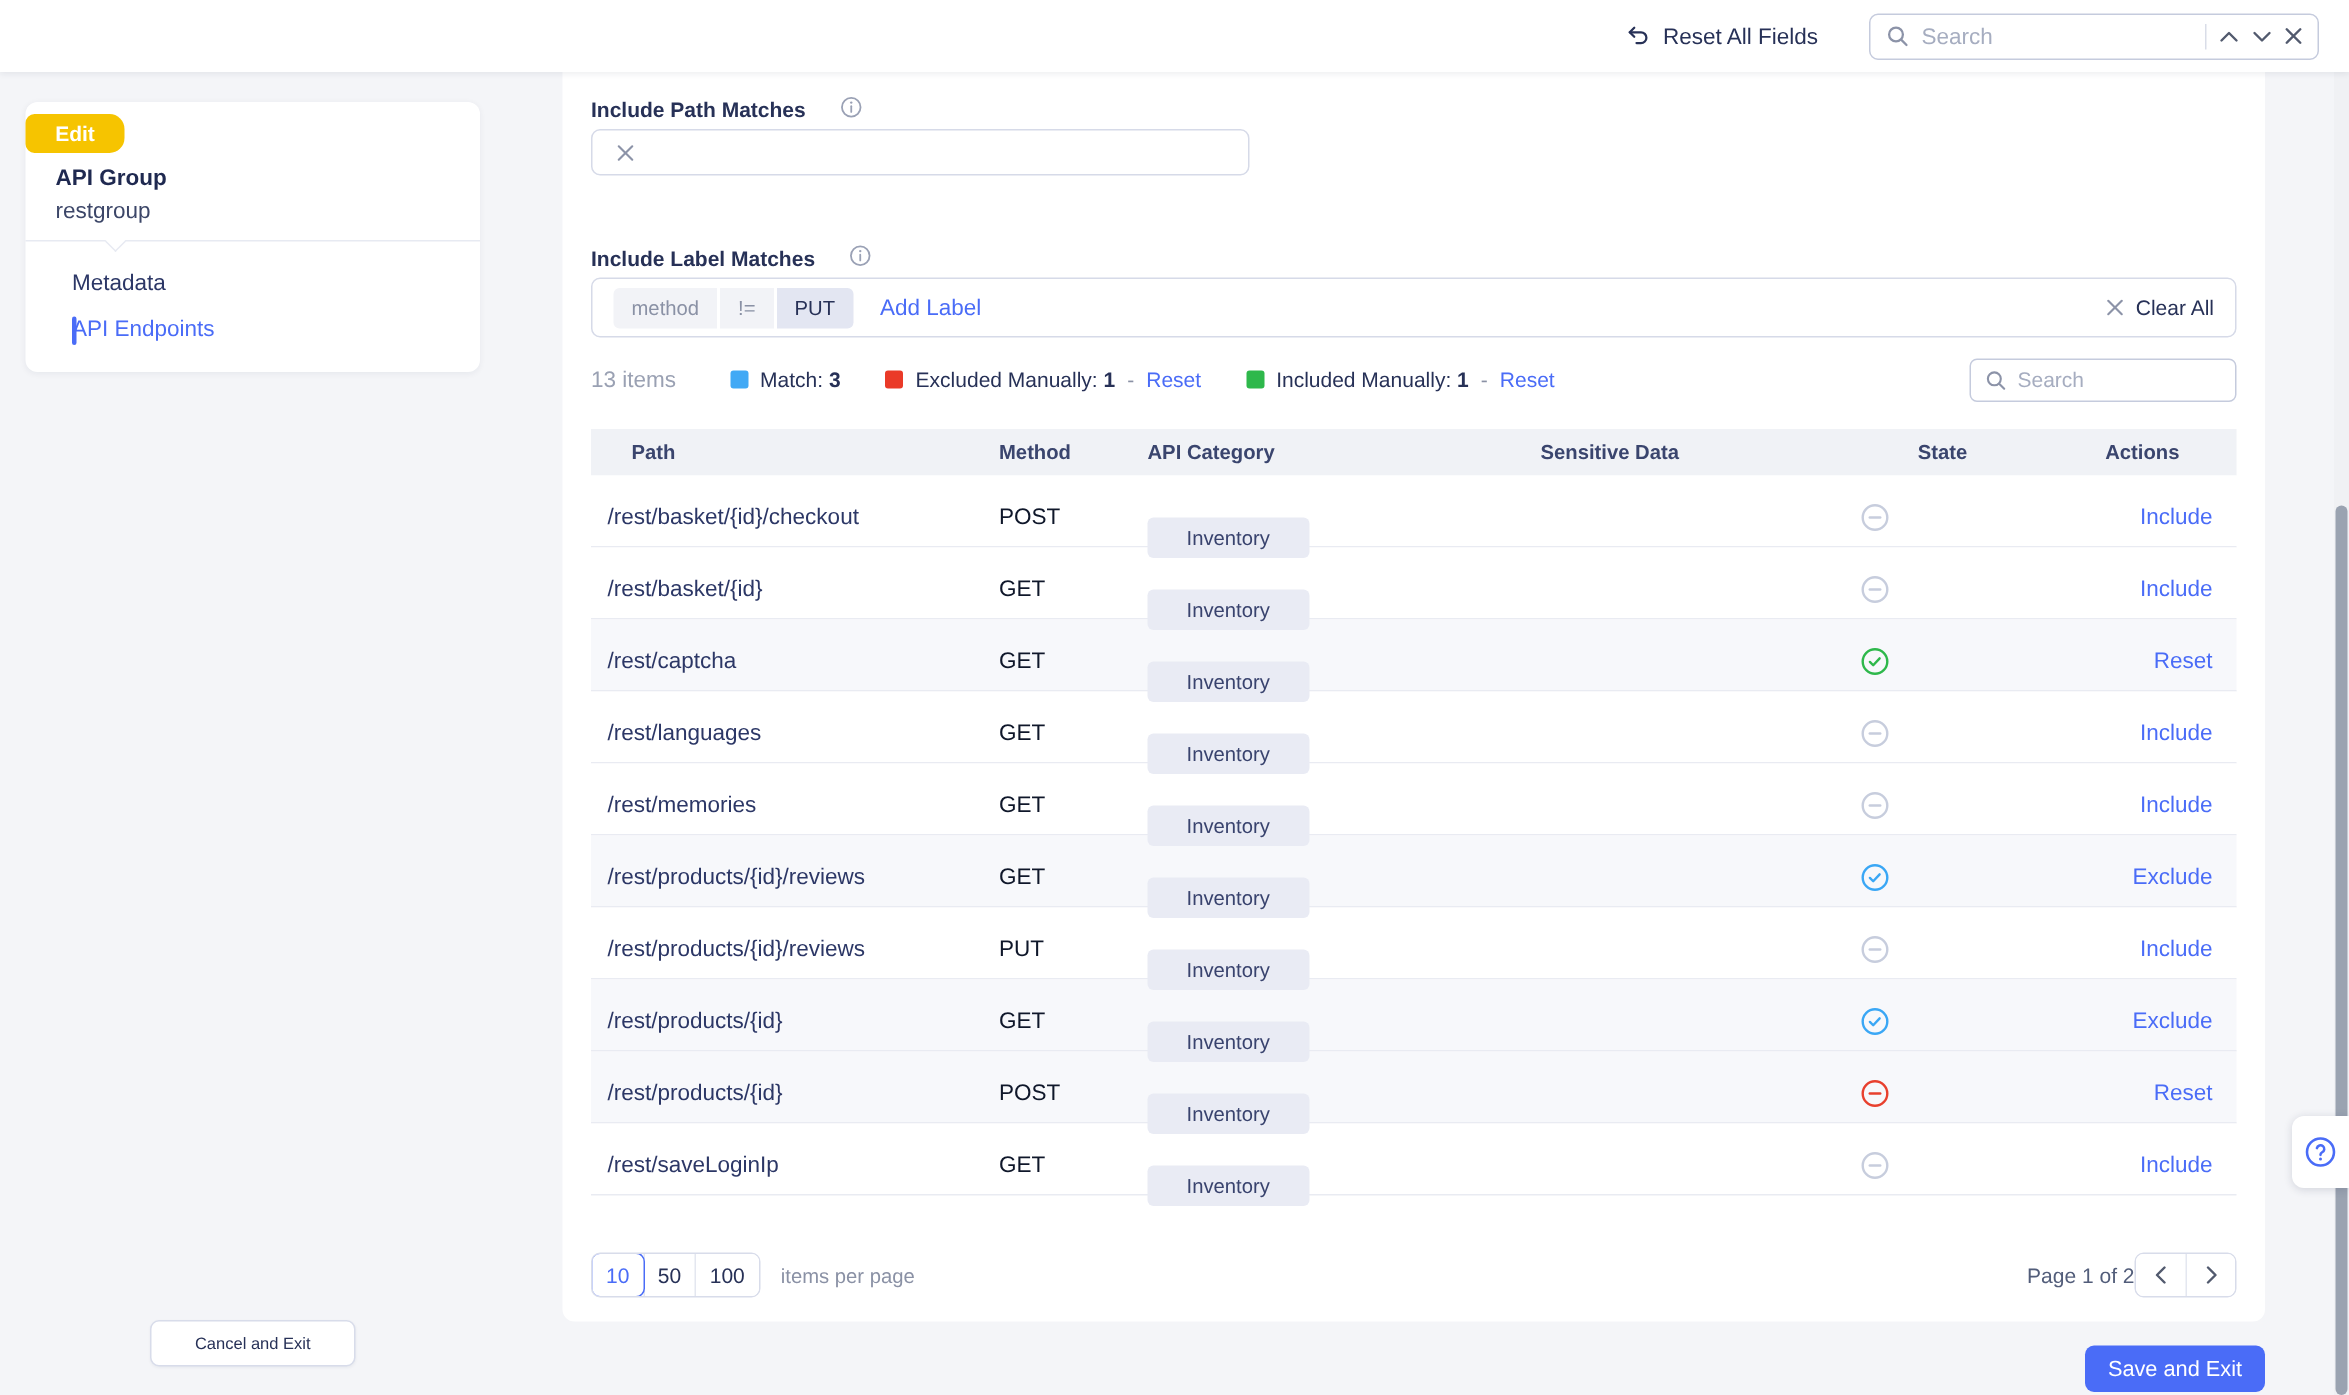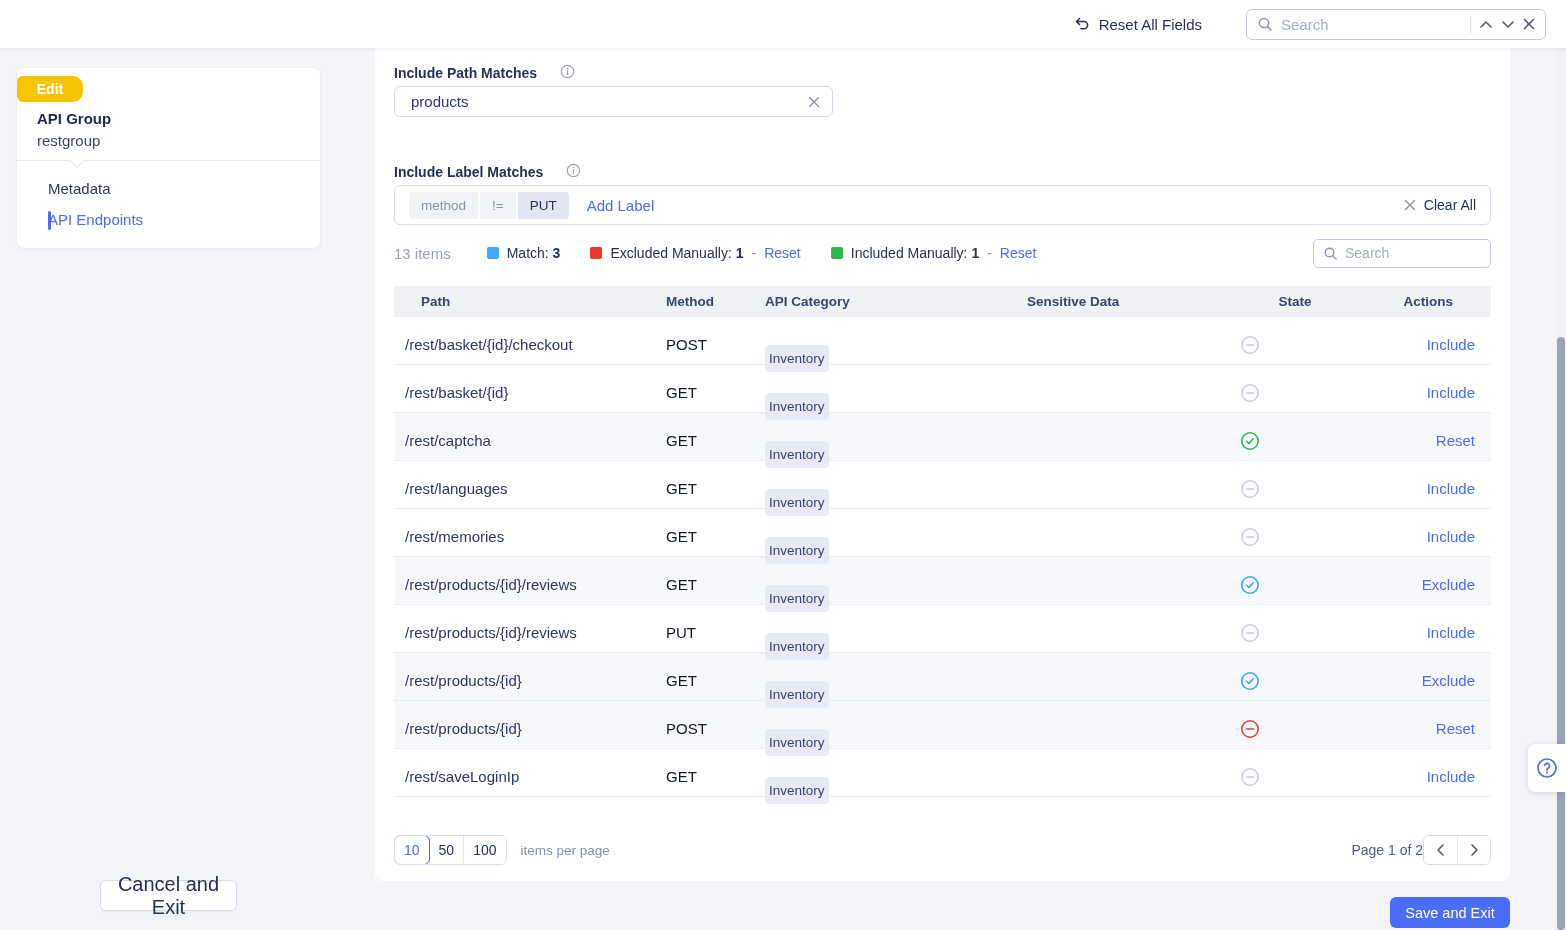--- a/index.html
+++ b/index.html
@@ -11,21 +11,21 @@
     color:#2c3766;
   }
   a { text-decoration:none; cursor:pointer; }
   .link { color:#4a6cf7; }
 
   
   .topbar {
     position:absolute; top:0; left:0; width:1566px; height:48px;
     background:#ffffff; box-shadow:0 1px 4px rgba(25,35,70,.08);
     display:flex; align-items:center; justify-content:flex-end;
-    gap:44px; padding-right:20px; z-index:10;
+    gap:34px; padding-right:20px; z-index:10;
   }
   .reset-all { display:flex; align-items:center; gap:9px; font-size:15px; color:#273157; cursor:pointer; }
   .top-search {
     width:300px; height:31px; border:1px solid #c5cbdd; border-radius:6px;
     display:flex; align-items:center; gap:8px; padding:0 10px; background:#fff;
   }
   .top-search input {
     flex:1; border:none; outline:none; font-size:15px; color:#2c3766; min-width:0;
     font-family:"Liberation Sans", sans-serif; background:transparent;
   }
@@ -119,21 +119,21 @@
   }
   .tbl-head .c-path { padding-left:27px; }
   .tbl-head .c-state { text-align:center; }
   .tbl-head .c-actions { text-align:right; padding-right:38px; }
   .tbody .tbl-row { height:48px; border-bottom:1px solid #e9ebf2; background:#fff; }
   .tbody .tbl-row.hl { background:#f7f8fb; }
   .cell-path { padding-left:11px; font-size:15px; color:#2c3766; }
   .cell-method { font-size:15px; color:#0f172a; }
   .cat-chip {
     display:inline-block; background:#e9ebf4; color:#39436e; font-size:13.5px;
-    padding:6px 4px; border-radius:4px;margin-top:28px;
+    padding:6px 26px; border-radius:4px;margin-top:28px;
   }
   .cell-state { text-align:center; }
   .cell-state svg { vertical-align:middle; cursor:pointer; }
   .cell-actions { text-align:right; padding-right:16px; font-size:15px; }
 
   
   .pager {
     position:absolute; top:786px; left:19px; width:1097px; height:32px;
     display:flex; align-items:center;
   }
@@ -152,21 +152,21 @@
   .nav-btn {
     width:33px; height:28px; display:flex; align-items:center; justify-content:center;
     cursor:pointer; border-left:1px solid #e4e7f0; background:#fff;
   }
   .nav-btn:first-child { border-left:none; }
 
   
   .cancel-btn {
     position:absolute; left:100px; top:880px; width:137px; height:31px;
     background:#fff; border:1px solid #d8dcea; border-radius:6px;
-    font-size:20px; color:#273157; cursor:pointer;
+    font-size:11px; color:#273157; cursor:pointer;
     display:flex; align-items:center; justify-content:center;
     box-shadow:0 1px 2px rgba(25,35,70,.05);
     font-family:"Liberation Sans", sans-serif;
   }
   .save-btn {
     position:absolute; left:1390px; top:897px; width:120px; height:31px;
     background:#4a6cf7; border:none; border-radius:6px;
     font-size:14.5px; color:#fff; cursor:pointer;
     display:flex; align-items:center; justify-content:center;
     font-family:"Liberation Sans", sans-serif;
@@ -246,21 +246,20 @@
     <span>
       <svg width="15" height="15" viewBox="0 0 15 15" fill="none" stroke="#9aa1b5" stroke-width="1.2">
         <circle cx="7.5" cy="7.5" r="6.2"></circle>
           <line x1="7.5" y1="6.8" x2="7.5" y2="10.6" stroke-linecap="round"></line>
           <circle cx="7.5" cy="4.4" r="0.8" fill="#9aa1b5" stroke="none"></circle>
       </svg>
     </span>
   </div>
 
   <div class="path-input-wrap">
-    <input value="products" style="">
     <span>
       <svg width="12" height="12" viewBox="0 0 12 12" stroke="#8c93a8" stroke-width="1.4" stroke-linecap="round">
           <line x1="1.5" y1="1.5" x2="10.5" y2="10.5"></line>
           <line x1="10.5" y1="1.5" x2="1.5" y2="10.5"></line>
         </svg>
     </span>
   </div>
 
   <div class="content field-label abs" style="top:115px; left:19px;">
     <span>Include Label Matches</span>

